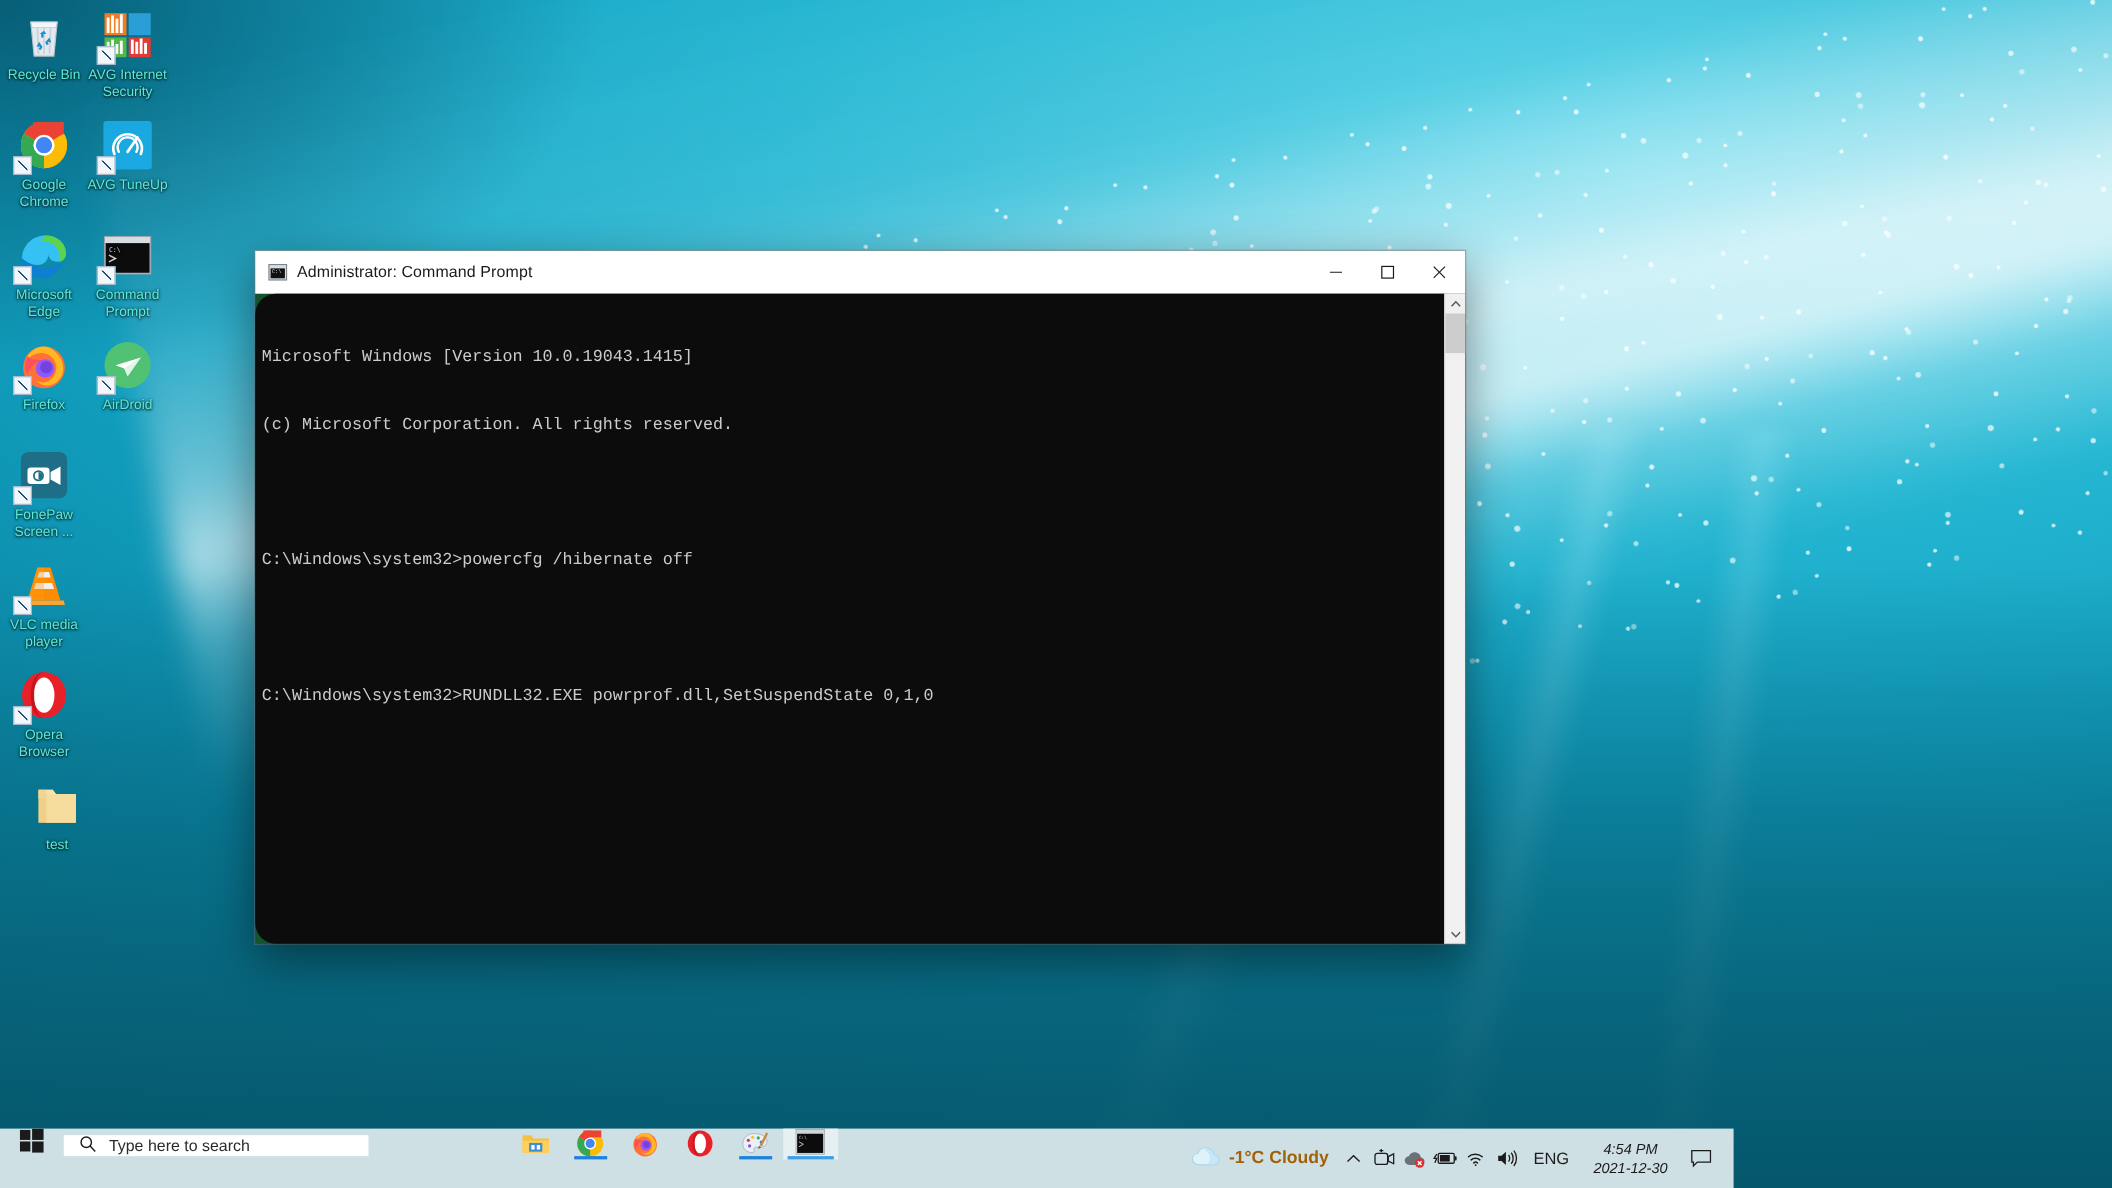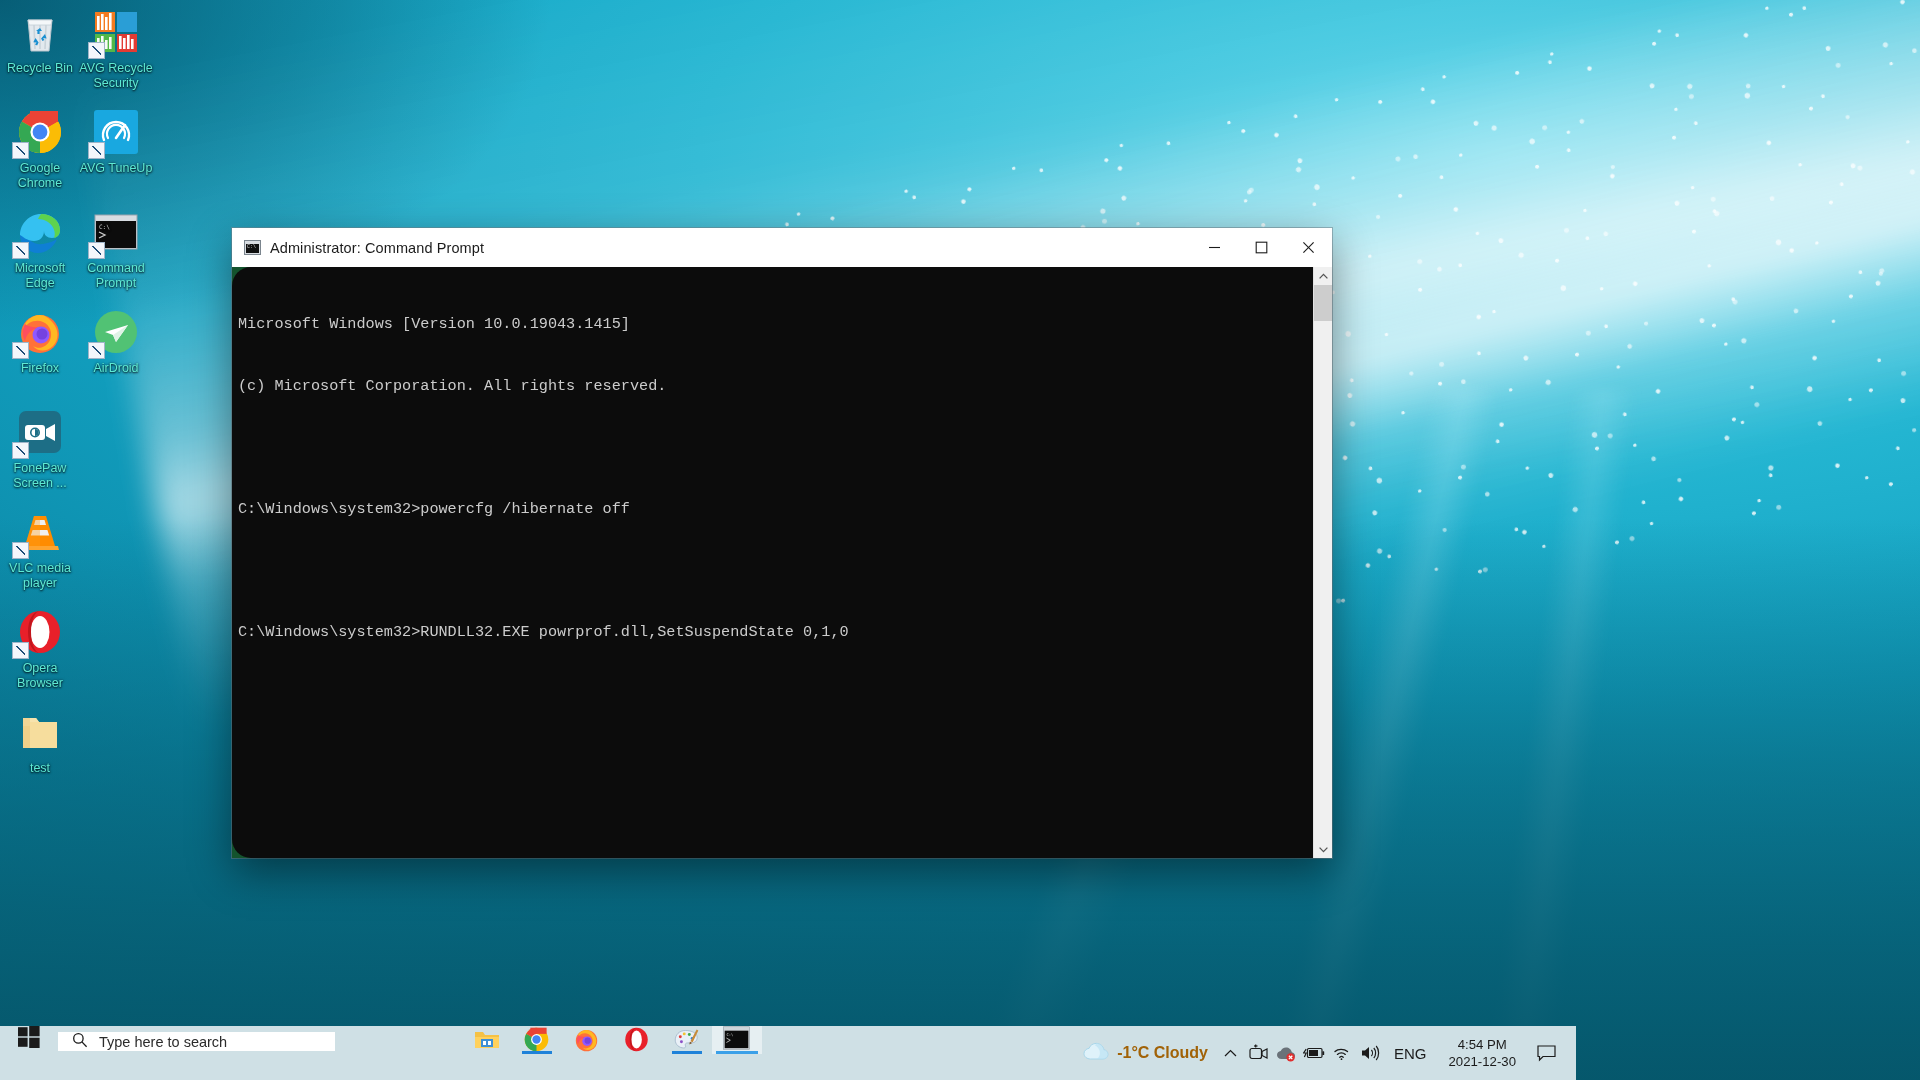--- a/index.html
+++ b/index.html
@@ -301,20 +301,21 @@
     height: 54px;
     display: flex; align-items: center;
   }
   #tray-clock {
     height: 54px;
     display: flex; flex-direction: column;
     align-items: center; justify-content: center;
     padding: 0 12px;
     line-height: 17px;
     font-size: 13.2px;
+    font-style: italic;
   }
   #tray-notify {
     width: 36px; height: 54px;
     display: flex; align-items: center; justify-content: center;
   }
   #show-desktop {
     width: 8px; height: 54px;
     flex: 0 0 auto;
   }
 </style>
@@ -372,21 +373,21 @@
           </g>
           <g fill="#ffffff" opacity="0.95">
             <rect x="5" y="30" width="2.6" height="11"></rect>
               <rect x="9" y="28" width="2.6" height="13"></rect>
             <rect x="13" y="32" width="2.6" height="9"></rect>
               <rect x="17" y="29" width="2.6" height="12"></rect>
           </g>
         </svg>
         <span class="shortcut-badge"></span>
       </div>
-      <span class="label">AVG Recycle Security</span>
+      <span class="label">AVG Internet Security</span>
     </div>
 
     <div class="dicon" style="left:2px; top:108px;">
       <div class="glyph">
         <svg width="48" height="48" viewBox="0 0 48 48">
           <circle cx="24" cy="24" r="21" fill="#fbbc05"></circle>
           <path d="M24 3 A21 21 0 0 1 42.2 13.6 L24 24 Z" fill="#ea4335"></path>
           <path d="M24 3 A21 21 0 0 0 5.8 13.6 L24 24 Z" fill="#ea4335"></path>
           <path d="M5.8 13.6 A21 21 0 0 0 24 45 L24 24 Z" fill="#34a853"></path>
           <path d="M42.2 13.6 A21 21 0 0 1 24 45 L24 24 Z" fill="#fbbc05"></path>
@@ -498,21 +499,21 @@
         <svg width="48" height="48" viewBox="0 0 48 48">
           <ellipse cx="24" cy="24" rx="20" ry="21" fill="#e8202a"></ellipse>
           <ellipse cx="24" cy="24" rx="9.5" ry="16" fill="#ffffff"></ellipse>
           <path d="M24 3 C17 3 12 12 12 24 C12 36 17 45 24 45 C19 45 15 36 15 24 C15 12 19 3 24 3 Z" fill="#c2161d"></path>
         </svg>
         <span class="shortcut-badge"></span>
       </div>
       <span class="label">Opera Browser</span>
     </div>
 
-    <div class="dicon" style="left:2px; top:708px;">
+    <div class="dicon" style="left:14px; top:708px;">
       <div class="glyph">
         <svg width="48" height="48" viewBox="0 0 48 48">
           <path d="M7 10 L20 10 L23 14 L41 14 L41 40 L7 40 Z" fill="#f3d894"></path>
           <path d="M7 10 L20 10 L23 14 L41 14 L41 18 L7 18 Z" fill="#f7e3ad"></path>
           <path d="M14 14 L41 14 L41 40 L14 40 Z" fill="#f6dd9d"></path>
           <path d="M7 10 L14 10 L14 40 L7 40 Z" fill="#ecc87e" opacity="0.5"></path>
         </svg>
       </div>
       <span class="label">test</span>
     </div>

